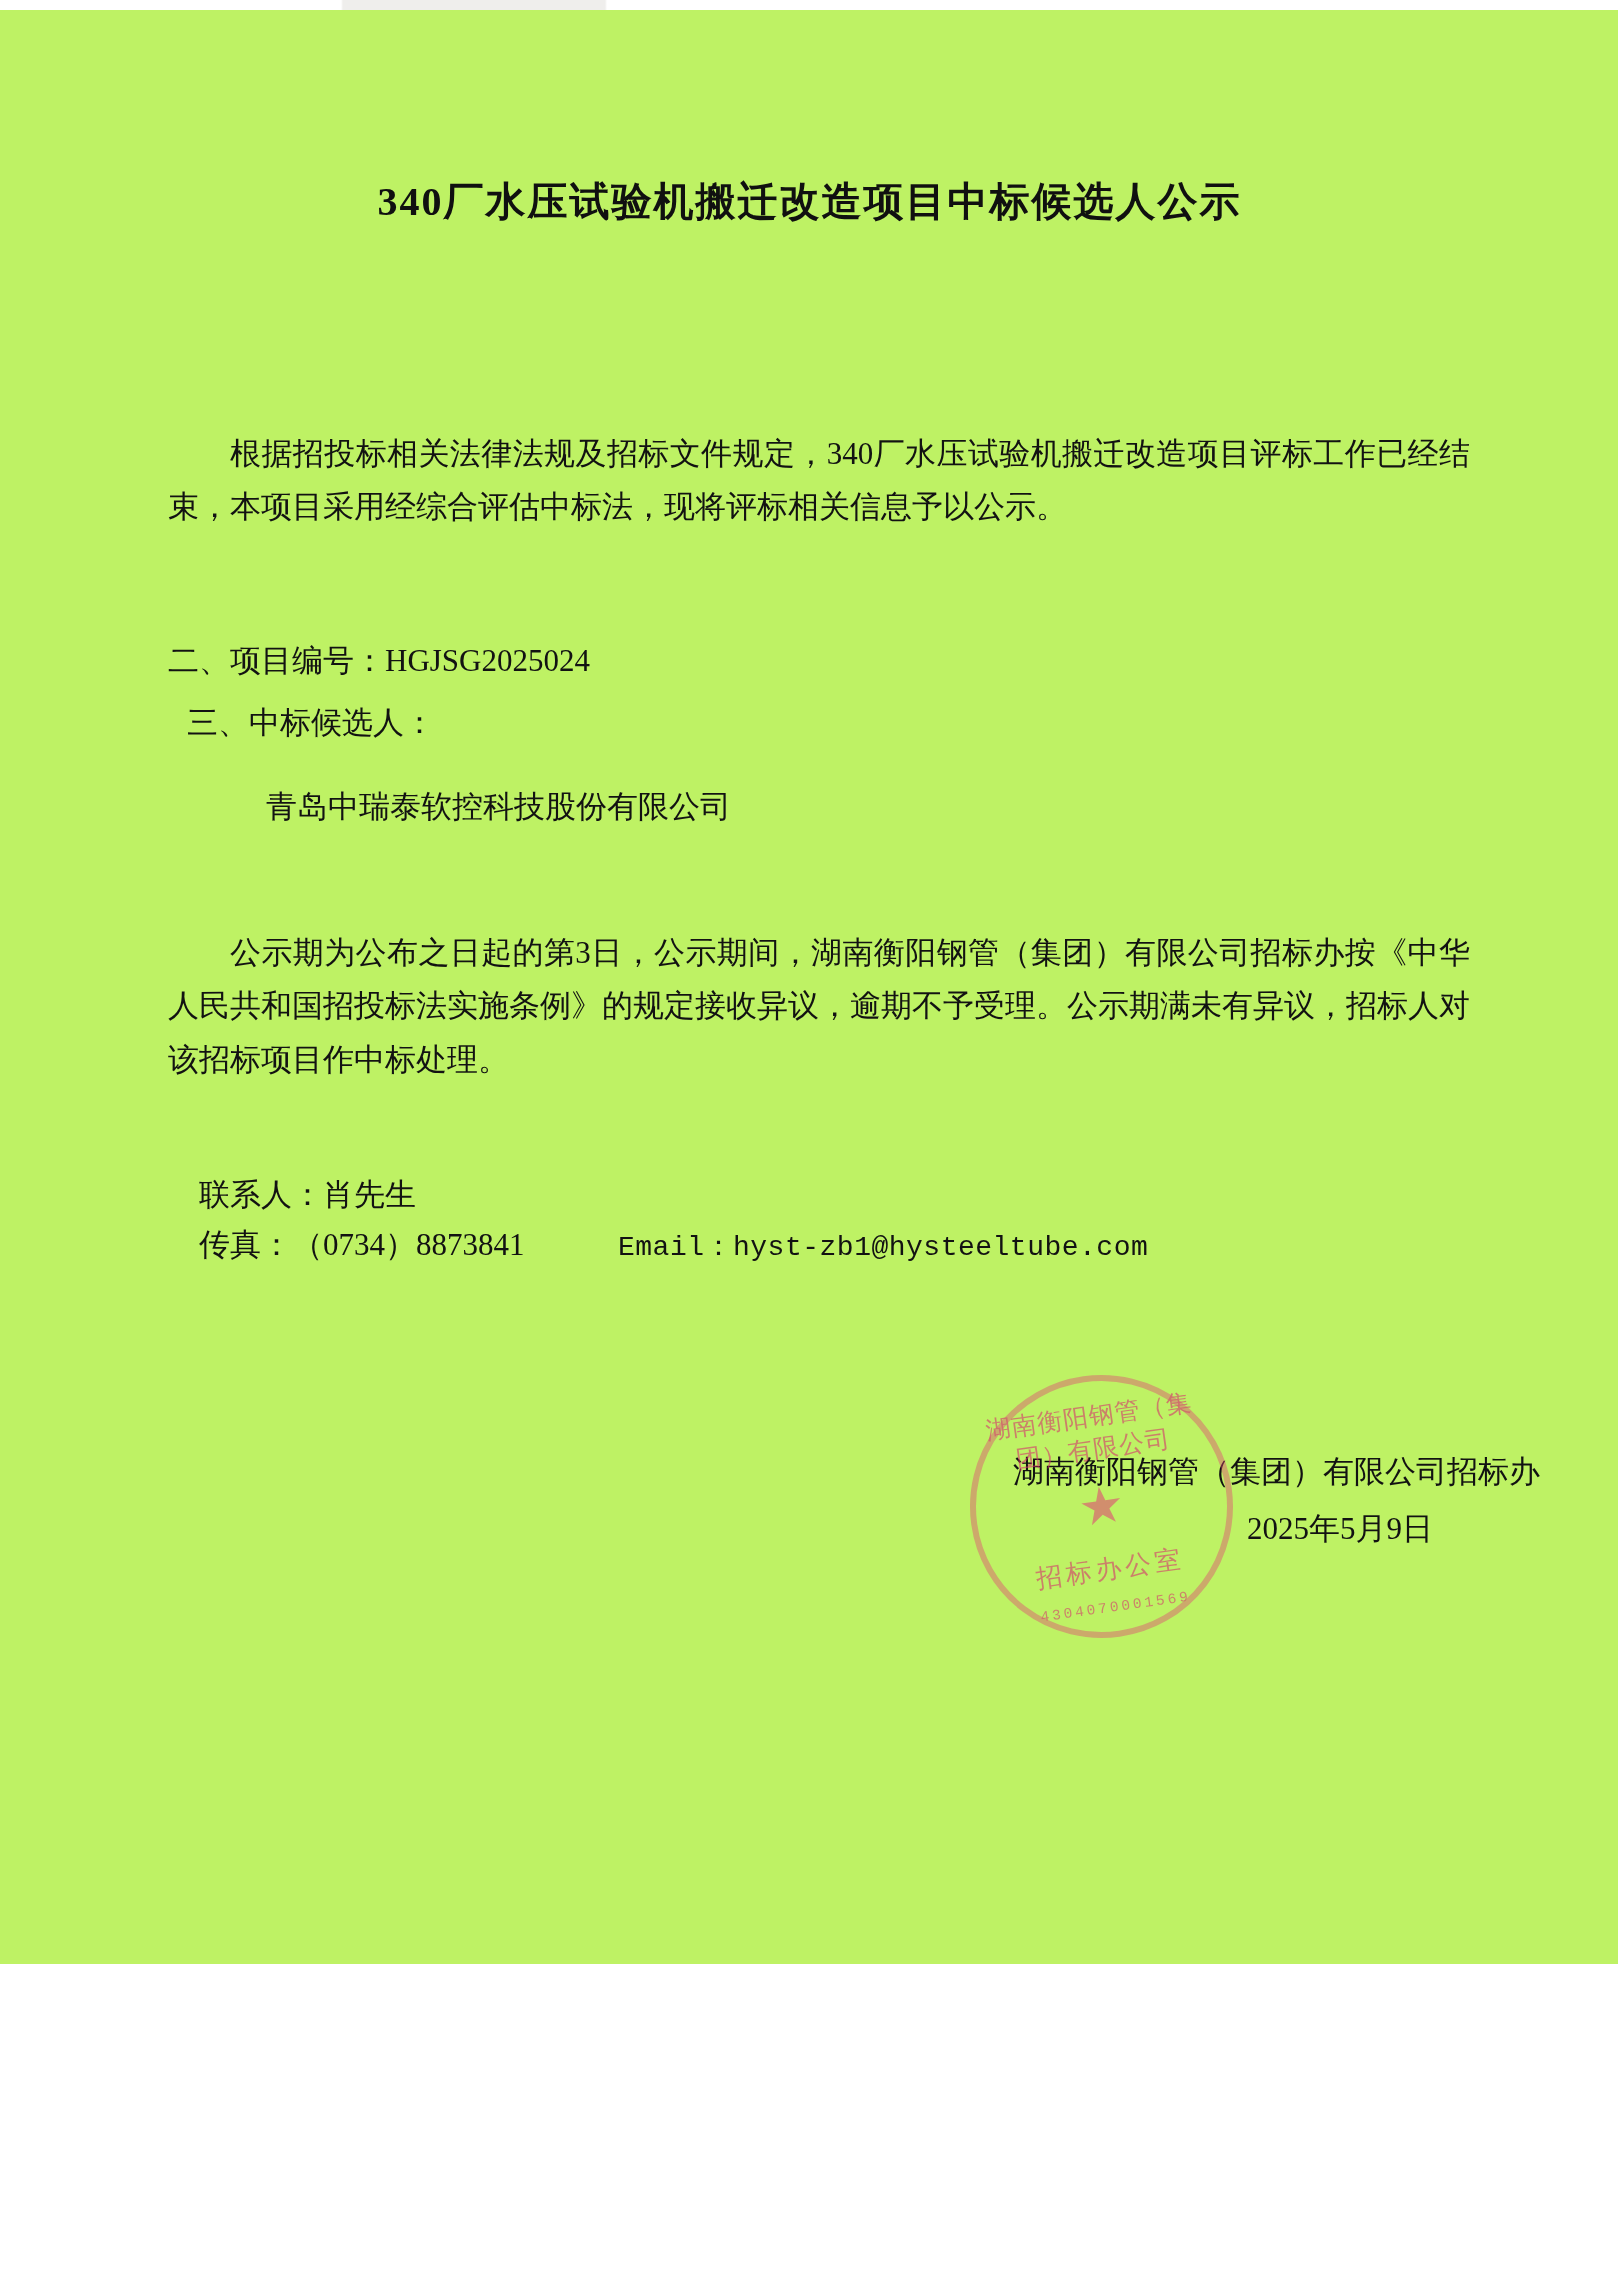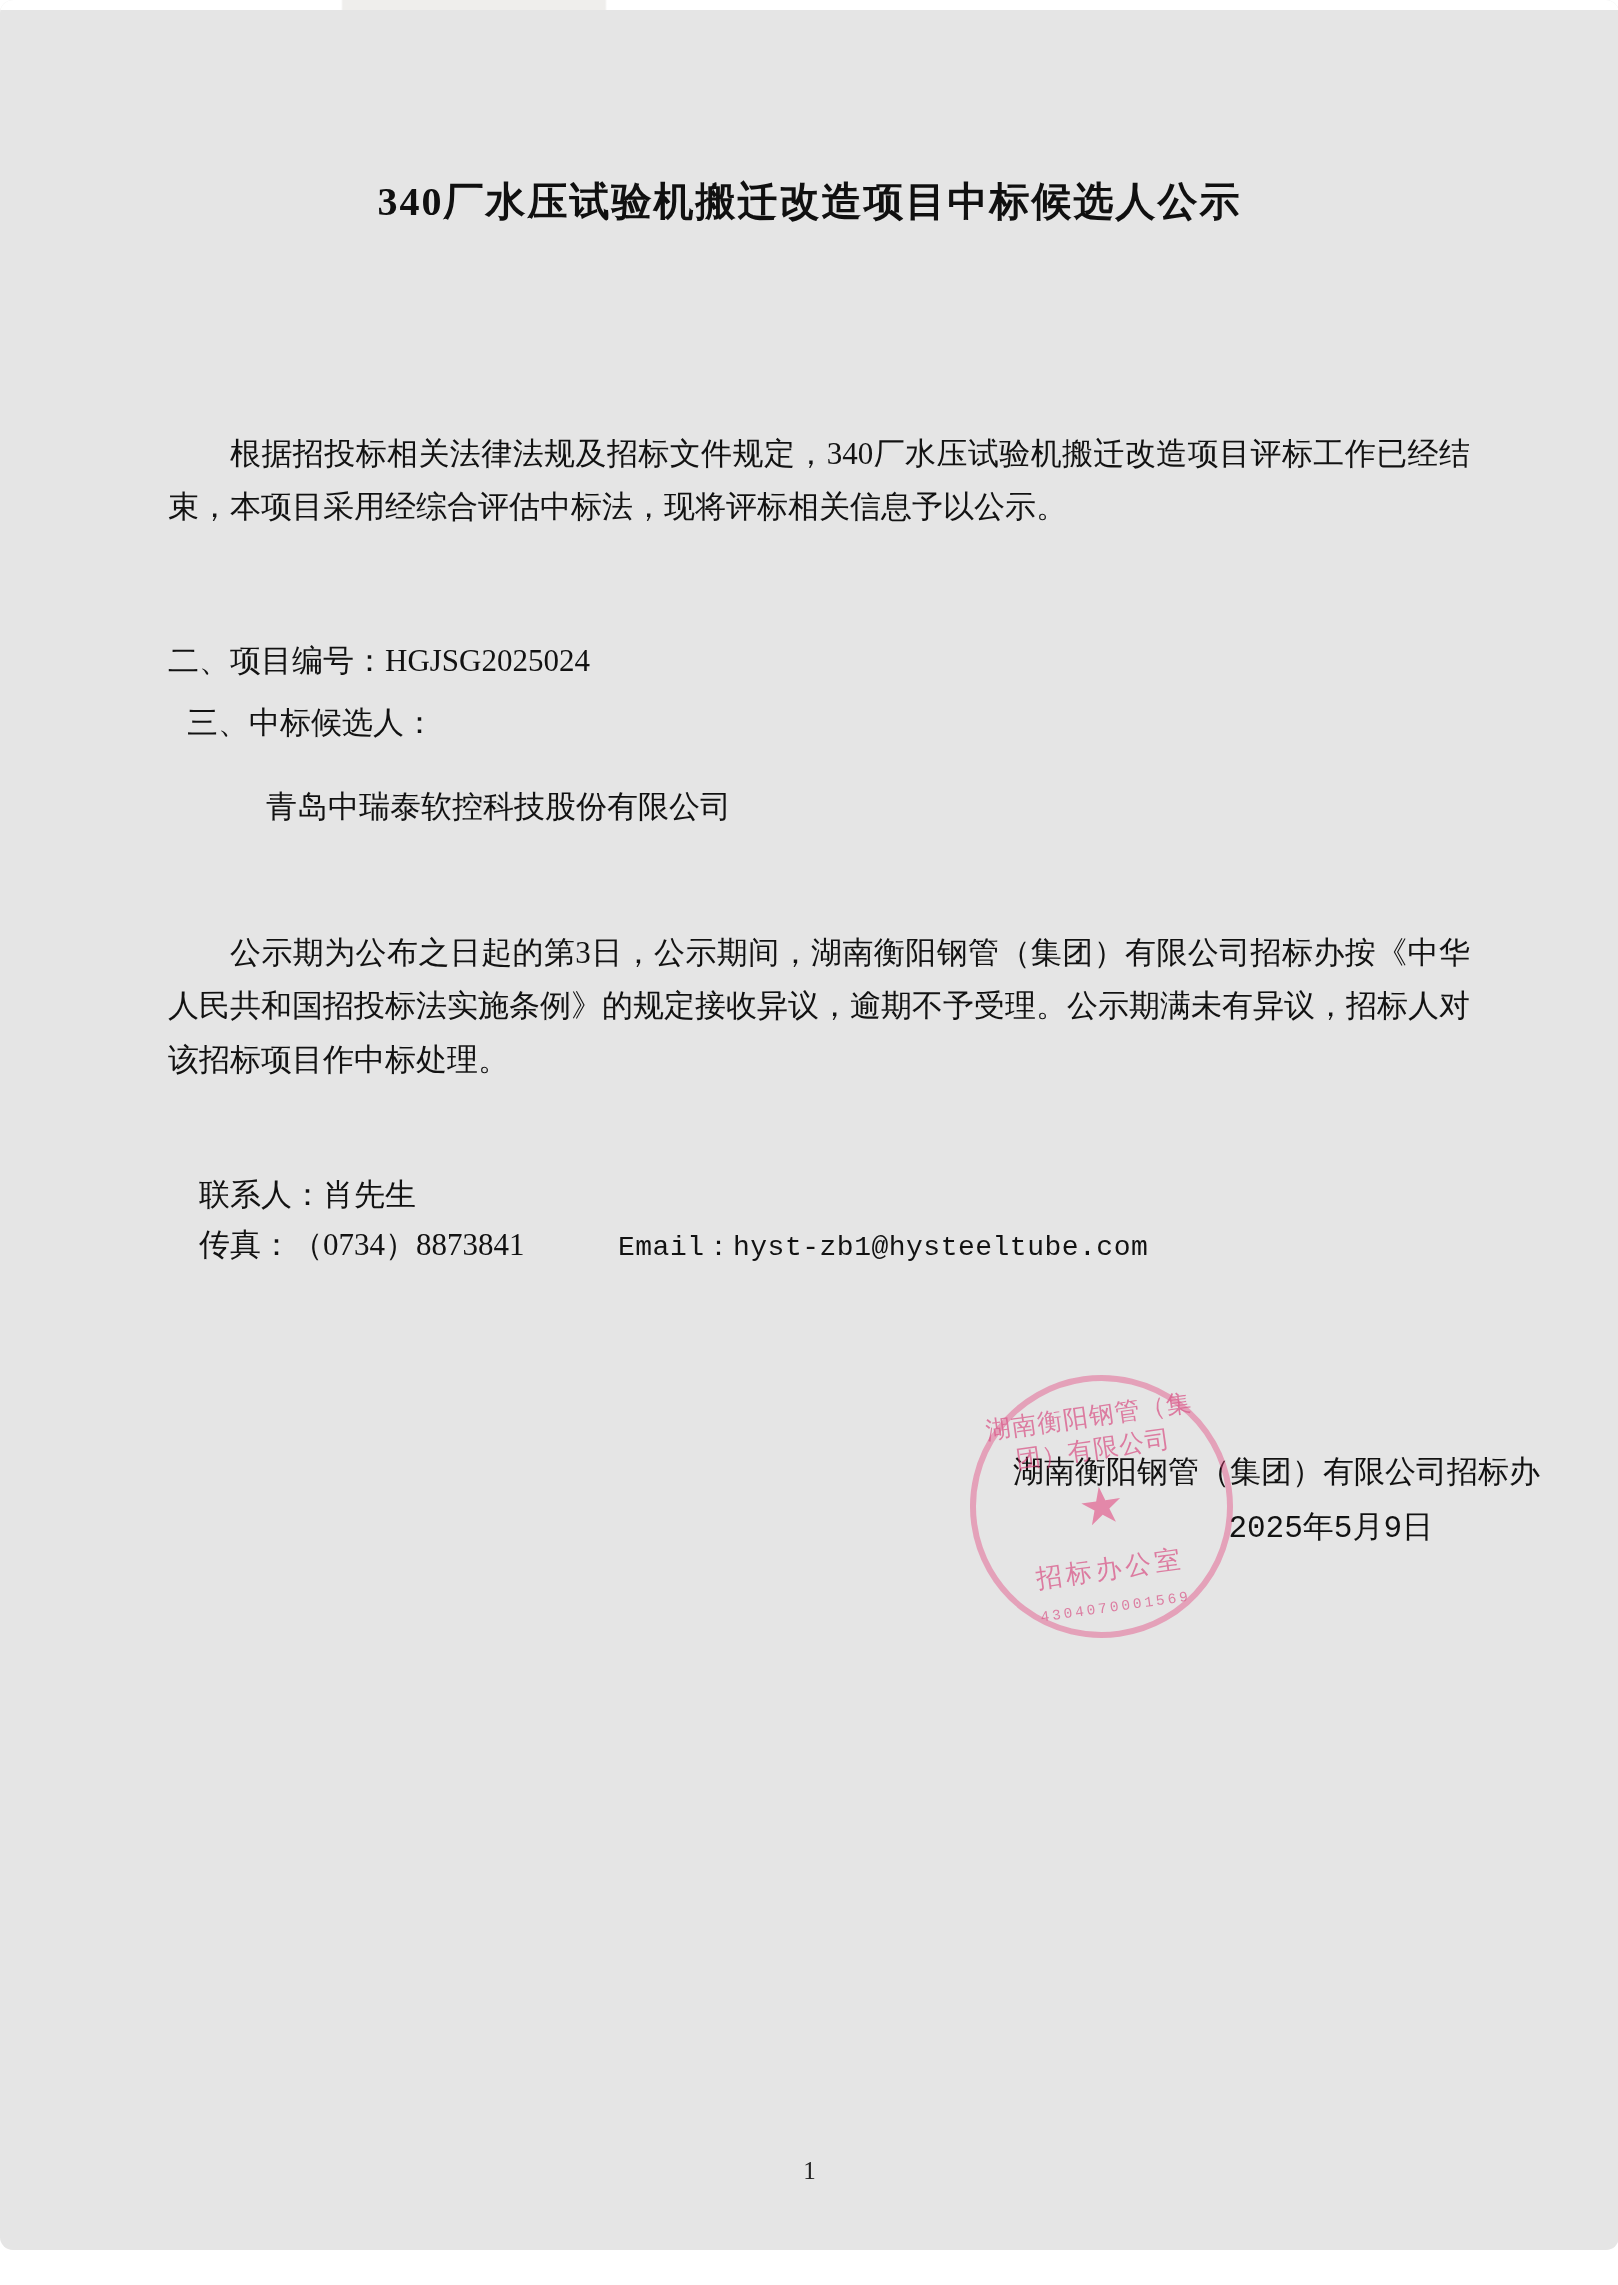--- a/index.html
+++ b/index.html
@@ -6,24 +6,23 @@
     margin: 0;
     padding: 0;
     background: #ffffff;
   }
   body {
     font-family: "Liberation Serif", serif;
   }
   .page {
     position: relative;
     width: 1619px;
-    height: 2250px;
-    background: #e5e5e5;
+    height: 1964px;
+    background: #bef264;
     overflow: hidden;
-    border-radius: 13px;
   }
   
   .scan-edge {
     position: absolute;
     top: 0;
     left: 0;
     width: 1619px;
     height: 9.8px;
     background: linear-gradient(to right,
       #ffffff 0px, #ffffff 341px,
@@ -86,21 +85,20 @@
     width: 1492px;
     text-align: right;
     font-size: 31px;
     color: #121212;
     line-height: 1.85;
     margin-left: 48px;
   }
   .sig-date {
     display: block;
     padding-right: 107px;
-    font-family: Liberation Mono, monospace;
   }
   
   .seal {
     position: absolute;
     left: 970px;
     top: 1375px;
     width: 263px;
     height: 263px;
     border-radius: 50%;
     border: 6.8px solid rgba(226, 58, 118, 0.55);

